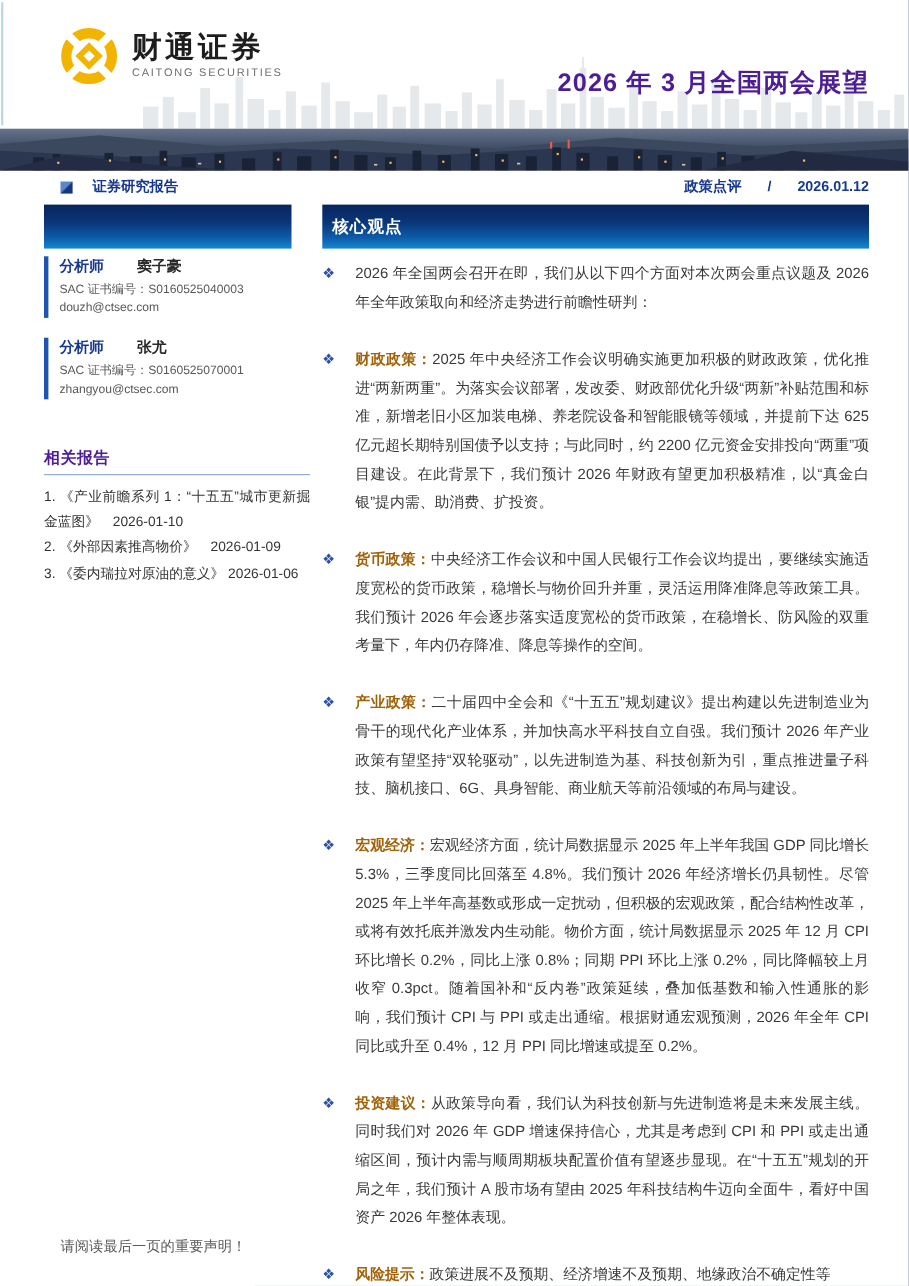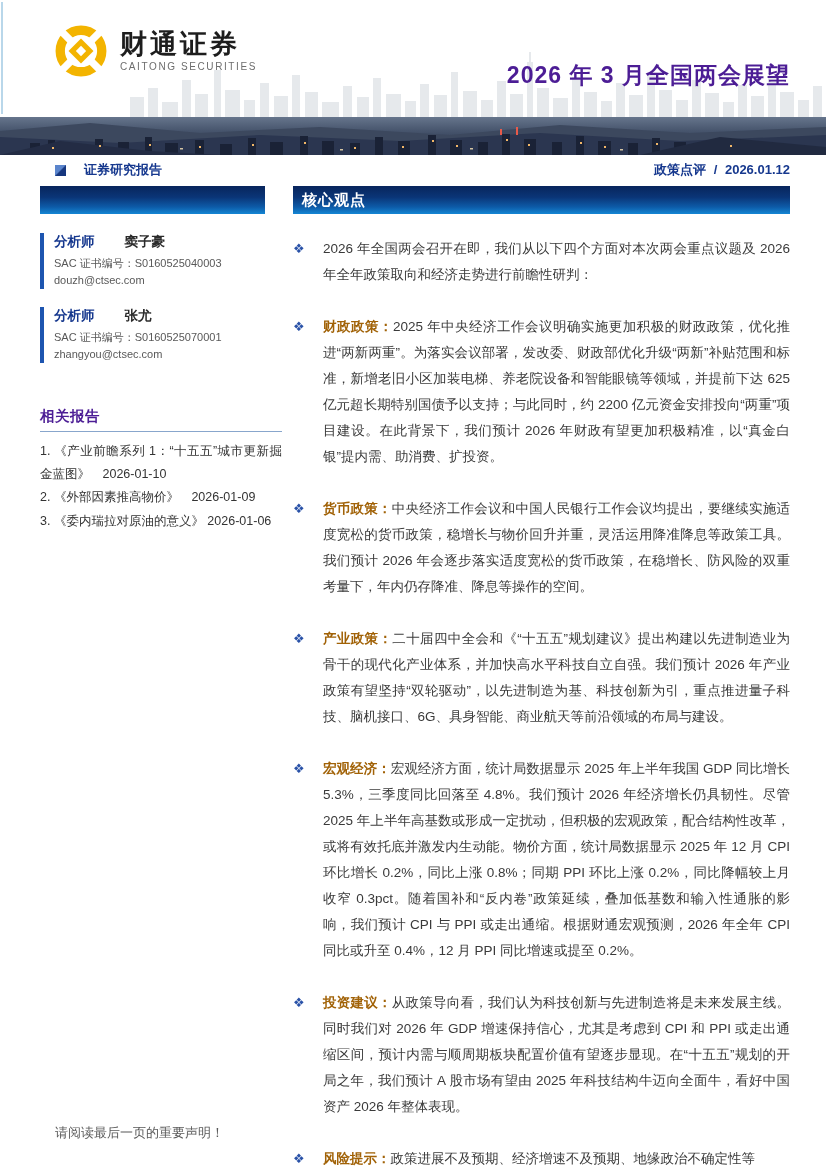--- a/index.html
+++ b/index.html
@@ -25,24 +25,24 @@
   }
   .banner svg{display:block;}
   
   .meta-row{
     position:absolute;left:55px;right:36px;top:161px;z-index:2;
     display:flex;justify-content:space-between;align-items:center;
     font-size:13px;font-weight:bold;color:#16388e;
   }
   .meta-left{display:flex;align-items:center;gap:18px;}
   .meta-square{width:11px;height:11px;background:linear-gradient(135deg,#5b85cc 45%,#16367e 55%);}
-  .meta-right span{margin-left:4px;}
+  .meta-right span{margin-left:20px;}
   
   .bar{
-    position:absolute;top:186px;height:28px;z-index:2;
+    position:absolute;top:186px;height:40px;z-index:2;
     background:linear-gradient(180deg,#08255c 0%,#0a3577 40%,#0d5ba8 75%,#1486d4 100%);
   }
   .bar-side{left:40px;width:225px;}
   .bar-main{left:293px;width:497px;display:flex;align-items:center;}
   .bar-main .bar-title{color:#ffffff;font-weight:bold;font-size:15px;padding-left:9px;letter-spacing:1px;}
   
   .sidebar{position:absolute;left:40px;top:233px;width:242px;z-index:2;}
   .analyst{border-left:4px solid #1d55b0;padding-left:10px;margin-bottom:18px;}
   .analyst-line1{display:flex;align-items:center;gap:30px;font-size:13.5px;margin-bottom:4px;}
   .analyst-role{font-weight:bold;color:#16388e;}

